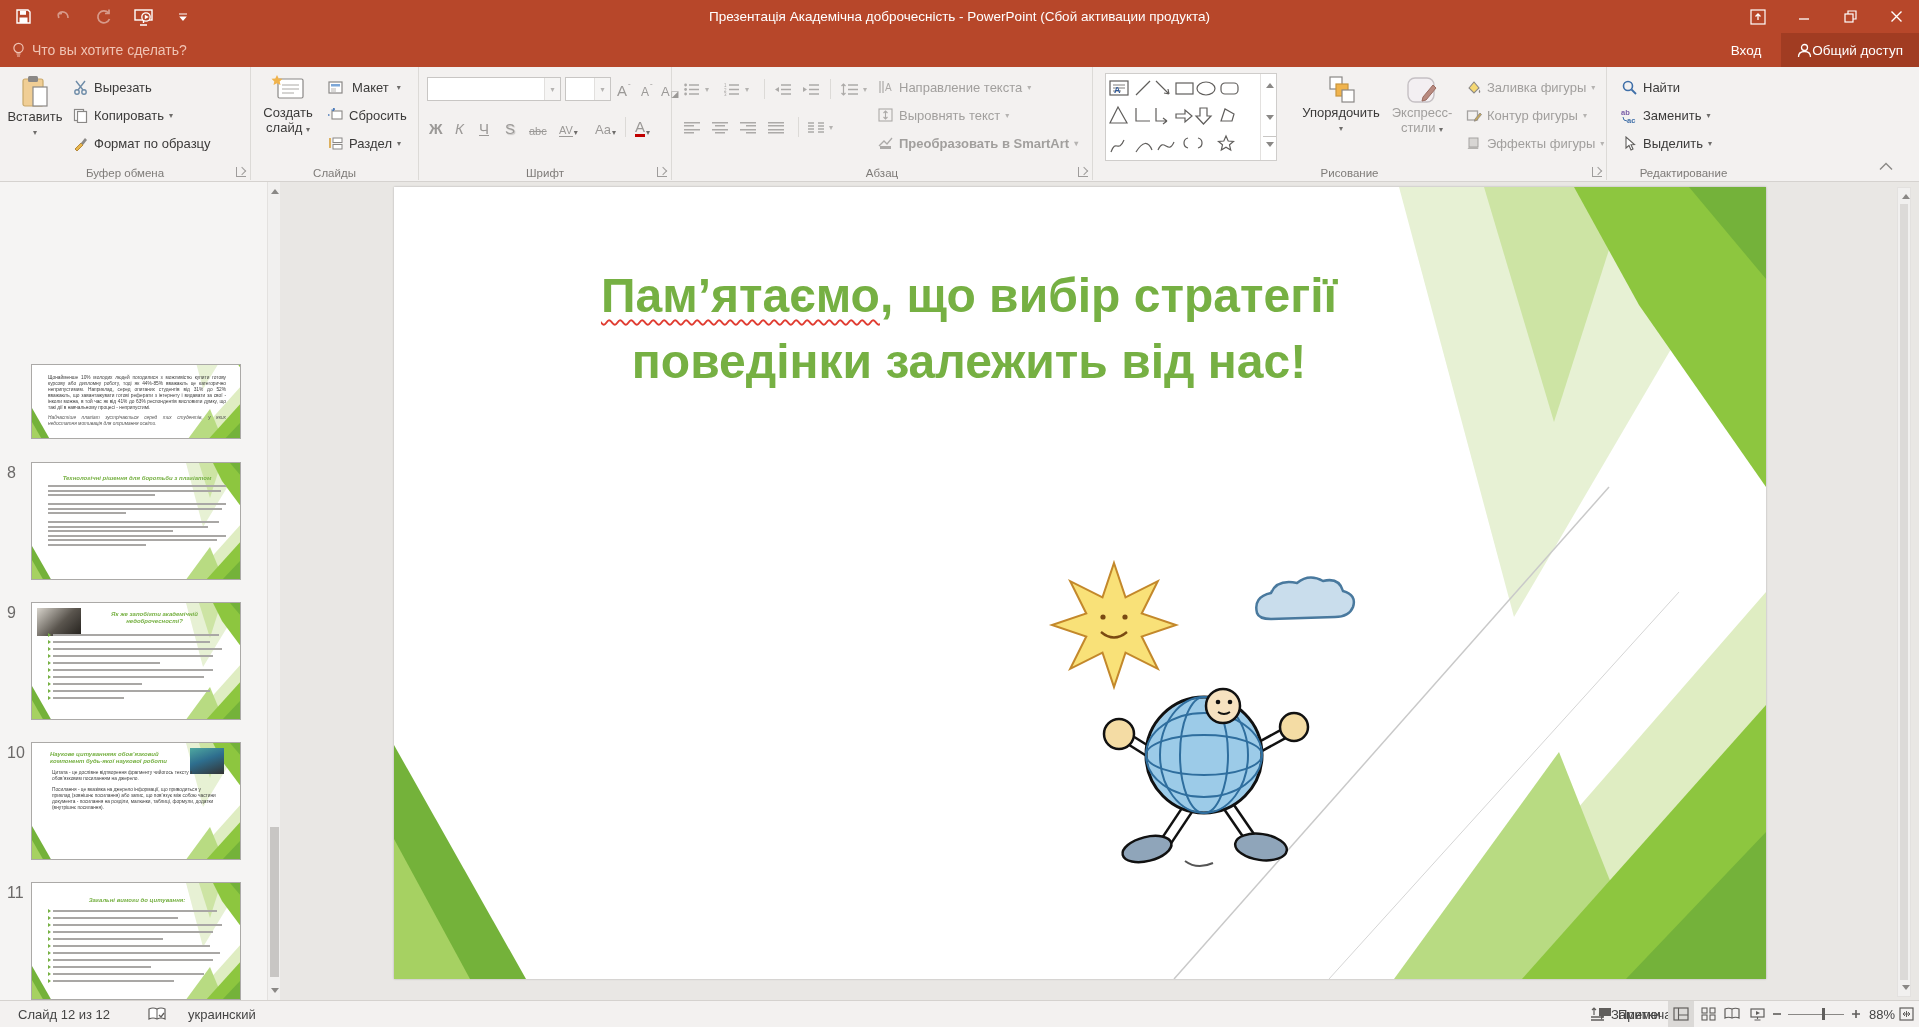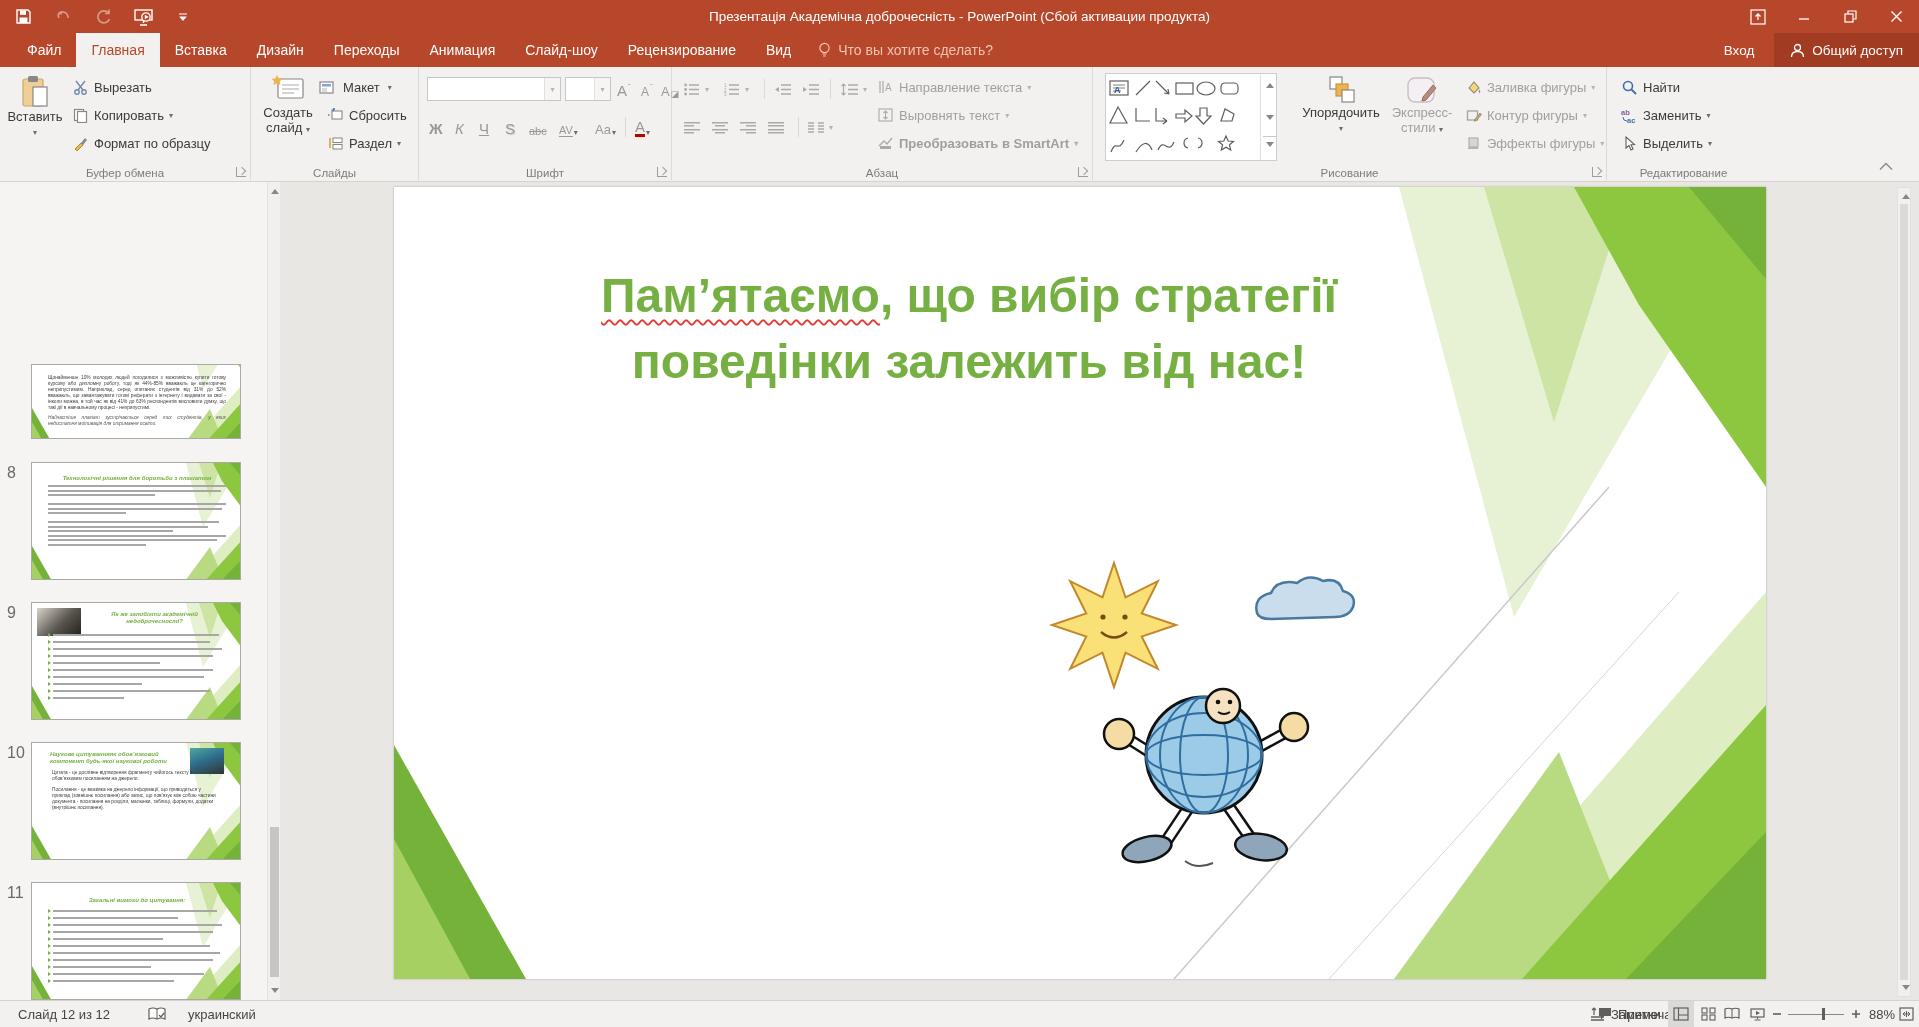--- a/index.html
+++ b/index.html
@@ -17,21 +17,21 @@
   .wbtn{width:46px;height:33px;display:flex;align-items:center;justify-content:center;color:#fff;}
 
   
   #tabrow{position:absolute;left:0;top:33px;width:100%;height:34px;background:#B7472A;display:flex;align-items:stretch;}
   #tabs{display:flex;margin-left:12px;}
   .tab{padding:0 15px;display:flex;align-items:center;color:#fff;font-size:14px;cursor:default;}
   .tab.active{background:#F3F1F0;color:#B7472A;}
   #tellme{display:flex;align-items:center;gap:7px;color:#F0C4B4;font-size:14px;margin-left:12px;}
   #tabrow-right{position:absolute;right:0;top:0;height:34px;display:flex;align-items:stretch;}
   #signin{display:flex;align-items:center;color:#fff;font-size:13.5px;padding:0 20px;}
-  #share{display:flex;align-items:center;gap:7px;color:#fff;font-size:13.5px;padding:0 16px;background:rgba(60,10,0,.18);}
+  #share{display:flex;align-items:center;color:#fff;font-size:13.5px;padding:0 16px;background:rgba(60,10,0,.18);}
 
   
   #ribbon{position:absolute;left:0;top:67px;width:100%;height:115px;background:#F3F1F0;border-bottom:1px solid #D5D2CF;}
   .group{position:absolute;top:0;height:113px;border-right:1px solid #DCDAD7;}
   .glabel{position:absolute;bottom:1px;left:0;right:0;text-align:center;font-size:11.5px;color:#7E7B78;}
   .launcher{position:absolute;bottom:3px;right:4px;width:10px;height:10px;border-left:1px solid #8A8886;border-bottom:1px solid #8A8886;opacity:.8}
   .launcher:after{content:"";position:absolute;right:1px;top:1px;width:5px;height:5px;border-right:1px solid #8A8886;border-bottom:1px solid #8A8886;transform:rotate(-45deg);}
   .bigbtn{position:absolute;top:4px;display:flex;flex-direction:column;align-items:center;justify-content:flex-start;font-size:13px;color:#3B3A39;text-align:center;line-height:15px;padding-top:4px;}
   .bigbtn .car{margin-top:1px}
   .rbtn{position:absolute;height:24px;display:flex;align-items:center;gap:5px;font-size:13px;color:#3B3A39;white-space:nowrap;}
@@ -151,31 +151,20 @@
       </span>
       <span class="wbtn">
         <svg width="13" height="13" viewBox="0 0 13 13">
             <path d="M1.5 1.5 L11.5 11.5 M11.5 1.5 L1.5 11.5" stroke="#fff" stroke-width="1.4"></path>
           </svg>
       </span>
     </div>
   </div>
 
   <div id="tabrow">
-    <div id="tabs">
-        <div class="tab">Файл</div>
-        <div class="tab active">Главная</div>
-        <div class="tab">Вставка</div>
-        <div class="tab">Дизайн</div>
-        <div class="tab">Переходы</div>
-        <div class="tab">Анимация</div>
-        <div class="tab">Слайд-шоу</div>
-        <div class="tab">Рецензирование</div>
-        <div class="tab">Вид</div>
-      </div>
     <div id="tellme">
       <svg width="13" height="16" viewBox="0 0 13 16">
           <circle cx="6.5" cy="6" r="4.6" fill="none" stroke="#F0C4B4" stroke-width="1.2"></circle>
           <path d="M4.5 12 h4 M5 14 h3" stroke="#F0C4B4" stroke-width="1.2"></path>
         </svg>
       <span>Что вы хотите сделать?</span>
     </div>
     <div id="tabrow-right">
       <div id="signin">Вход</div>
       <div id="share">
@@ -236,21 +225,21 @@
     <div class="group" style="left:251px;width:168px;">
       <div class="bigbtn" style="left:6px;width:62px;">
         <svg width="34" height="30" viewBox="0 0 34 30">
             <rect x="7" y="4" width="25" height="19" rx="1.5" fill="#fff" stroke="#8A8886" stroke-width="1.2"></rect>
             <path d="M11 10 h17 M11 14 h17 M11 18 h12" stroke="#C8C6C4" stroke-width="1.5"></path>
             <path d="M6 0 l1.7 3.4 3.8.4 -2.8 2.6.8 3.7L6 8.2 2.5 10.1l.8-3.7L.5 3.8l3.8-.4z" fill="#F0B34C"></path>
           </svg>
         <span>Создать</span>
         <span><span>слайд</span> <span class="car">▾</span></span>
       </div>
-      <div class="rbtn" style="left:67px;top:8px;gap:8px;">
+      <div class="rbtn" style="left:76px;top:8px;gap:8px;">
         <span class="sicon">
             <svg width="15" height="13" viewBox="0 0 15 13">
               <rect x="1" y="1" width="13" height="11" fill="#fff" stroke="#8A8886" stroke-width="1.2"></rect>
               <rect x="3" y="3" width="9" height="2.5" fill="#7DA7D8"></rect>
               <path d="M3 8 h5 M3 10 h5" stroke="#B5B3B1" stroke-width="1"></path>
             </svg>
           </span>
         <span>Макет</span>
         <span class="car">▾</span>
       </div>

